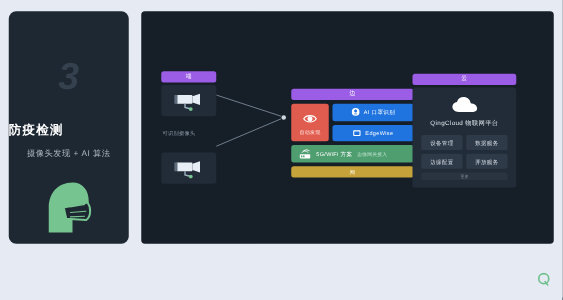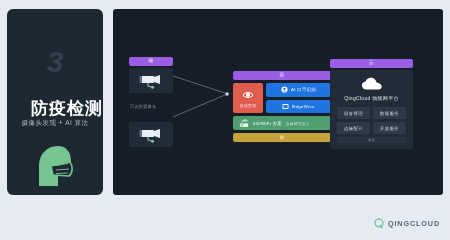--- a/index.html
+++ b/index.html
@@ -31,22 +31,22 @@
     font-size: 30px;
     font-weight: bold;
     font-style: italic;
     color: #35414e;
     letter-spacing: 0px;
     line-height: 1;
   }
   .left-title {
     position: absolute;
     top: 88px; left: 0; right: 0;
-    text-align: right;
-    font-size: 17px;
+    text-align: left;
+    font-size: 10px;
     font-weight: bold;
     color: #ffffff;
     letter-spacing: 1px;
   }
   .left-sub {
     position: absolute;
     top: 110px; left: 0; right: 0;
     text-align: center;
     font-size: 6.6px;
     color: #aeb8c4;
@@ -396,16 +396,15 @@
       </div>
     </div>
 
   </div>
 
   <div class="footer-logo">
     <svg width="10" height="11" viewBox="0 0 12 13">
       <path d="M6 1 C8.7 1 10.8 3.1 10.8 5.8 C10.8 8.5 8.7 10.6 6 10.6 C3.3 10.6 1.2 8.5 1.2 5.8 C1.2 3.1 3.3 1 6 1 Z" fill="none" stroke="#6fbf8e" stroke-width="1.5"></path>
       <path d="M7.3 8.6 L9.8 11.8" stroke="#6fbf8e" stroke-width="1.5" stroke-linecap="round"></path>
     </svg>
-    <span class="footer-logo-text">QINGCLOUD</span>
   </div>
 
 </div>
 
 </body></html>

